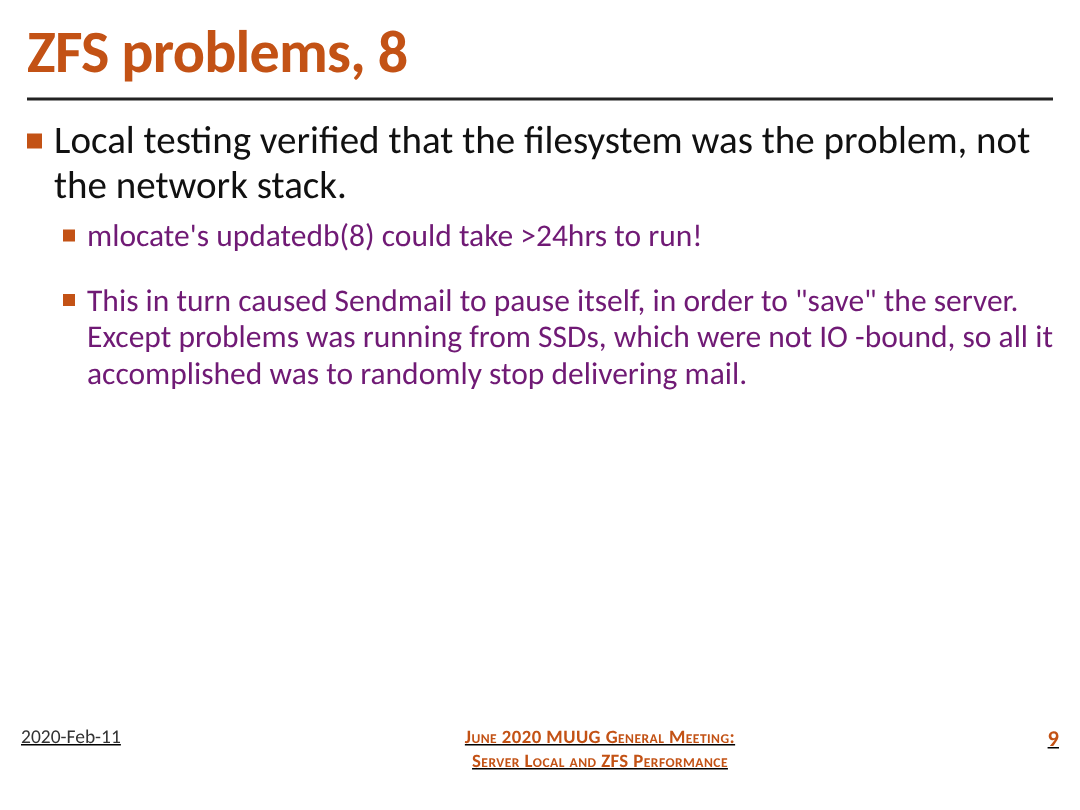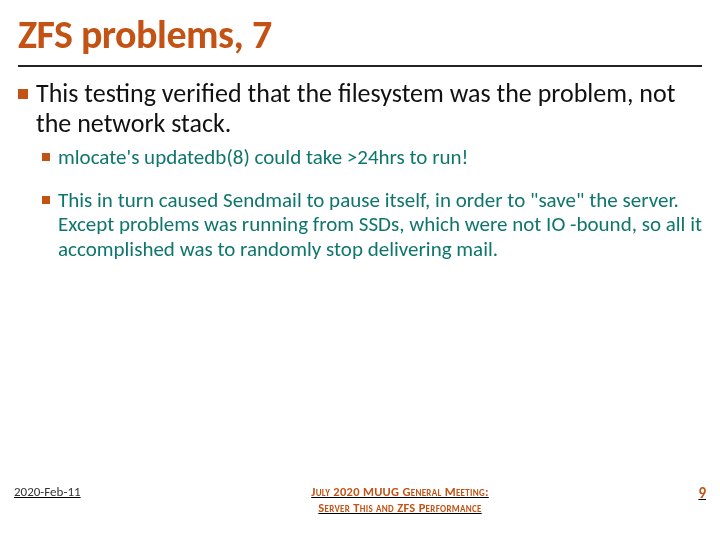--- a/index.html
+++ b/index.html
@@ -55,21 +55,21 @@
     width: 8px;
     height: 8px;
     background: #c35215;
     margin-top: 8px;
     margin-right: 8px;
   }
   .bullet-l2 .text {
     font-size: 21px;
     line-height: 1.18;
     flex: 1 1 auto;
-    color: #0f766e;
+    color: #701a75;
   }
   .footer {
     position: absolute;
     left: 0;
     right: 0;
     bottom: 12px;
     height: 44px;
     display: flex;
     align-items: flex-start;
     padding: 0 14px;
@@ -97,43 +97,43 @@
     text-align: right;
     font-size: 15px;
     color: #c35215;
     font-weight: 600;
   }
 </style>
 </head>
 <body>
 
 <div class="slide">
-  <div class="title">ZFS problems, 7</div>
+  <div class="title">ZFS problems, 8</div>
 
   <div class="content">
 
     <div class="bullet-l1">
       <div class="marker"></div>
-      <div class="text">This testing verified that the filesystem was the problem, not the network stack.</div>
+      <div class="text">Local testing verified that the filesystem was the problem, not the network stack.</div>
     </div>
 
     <div class="bullet-l2">
       <div class="marker"></div>
       <div class="text">mlocate's updatedb(8) could take &gt;24hrs to run!</div>
     </div>
 
 
     <div class="bullet-l2">
       <div class="marker"></div>
       <div class="text">This in turn caused Sendmail to pause itself, in order to "save" the server.  Except problems was running from SSDs, which were not IO -bound, so all it accomplished was to randomly stop delivering mail.</div>
     </div>
 
   </div>
 
   <div class="footer">
     <div class="footer-left">2020-Feb-11</div>
     <div class="footer-center">
-      <span>July 2020 MUUG General Meeting:</span><br>
-      <span>Server This and ZFS Performance</span>
+      <span>June 2020 MUUG General Meeting:</span><br>
+      <span>Server Local and ZFS Performance</span>
     </div>
     <div class="footer-right">9</div>
   </div>
 </div>
 
 </body></html>

